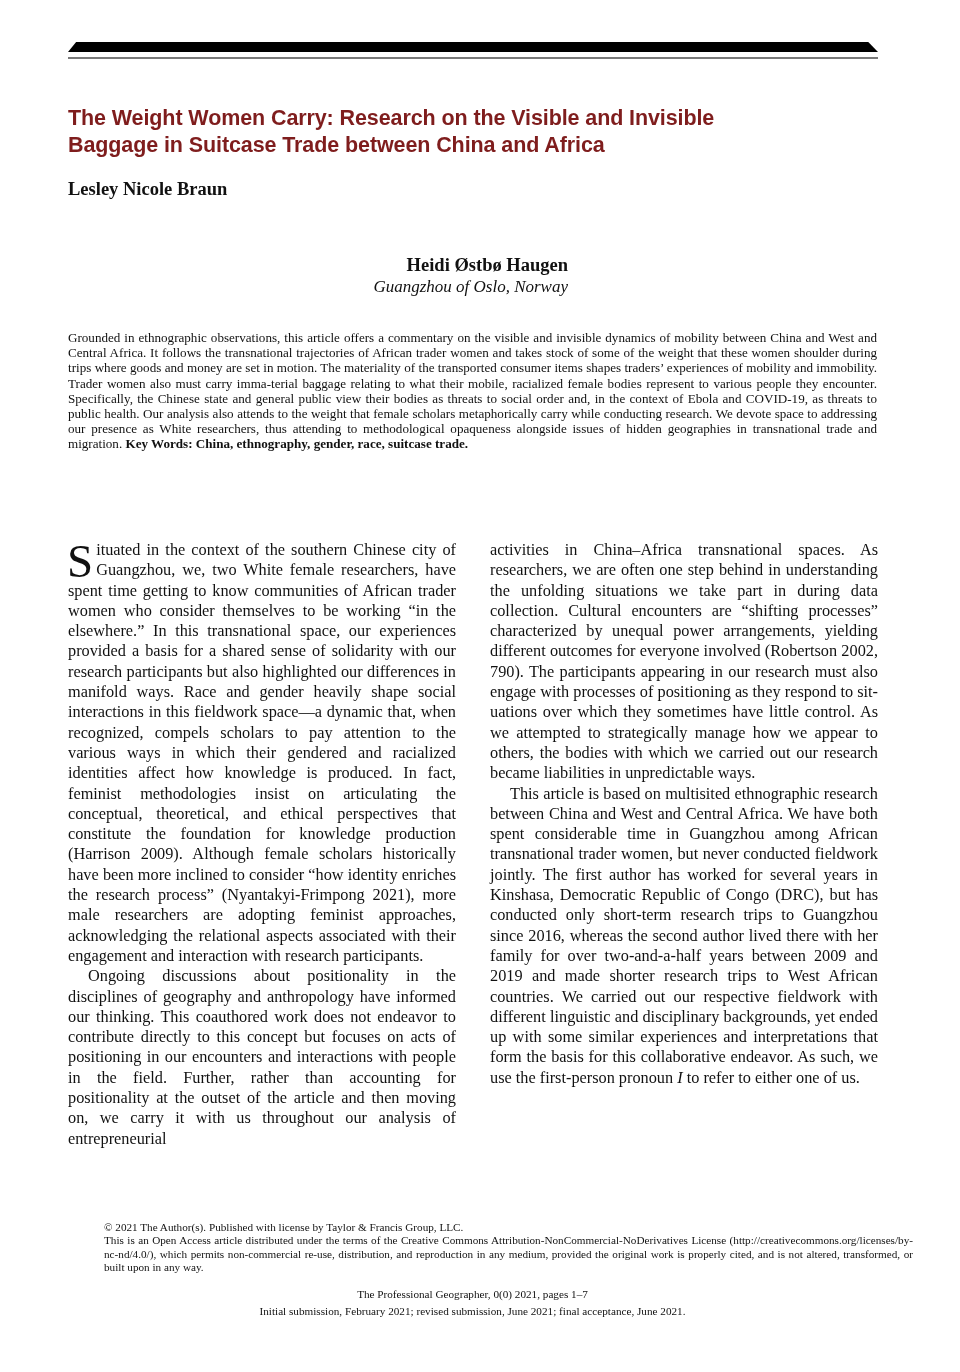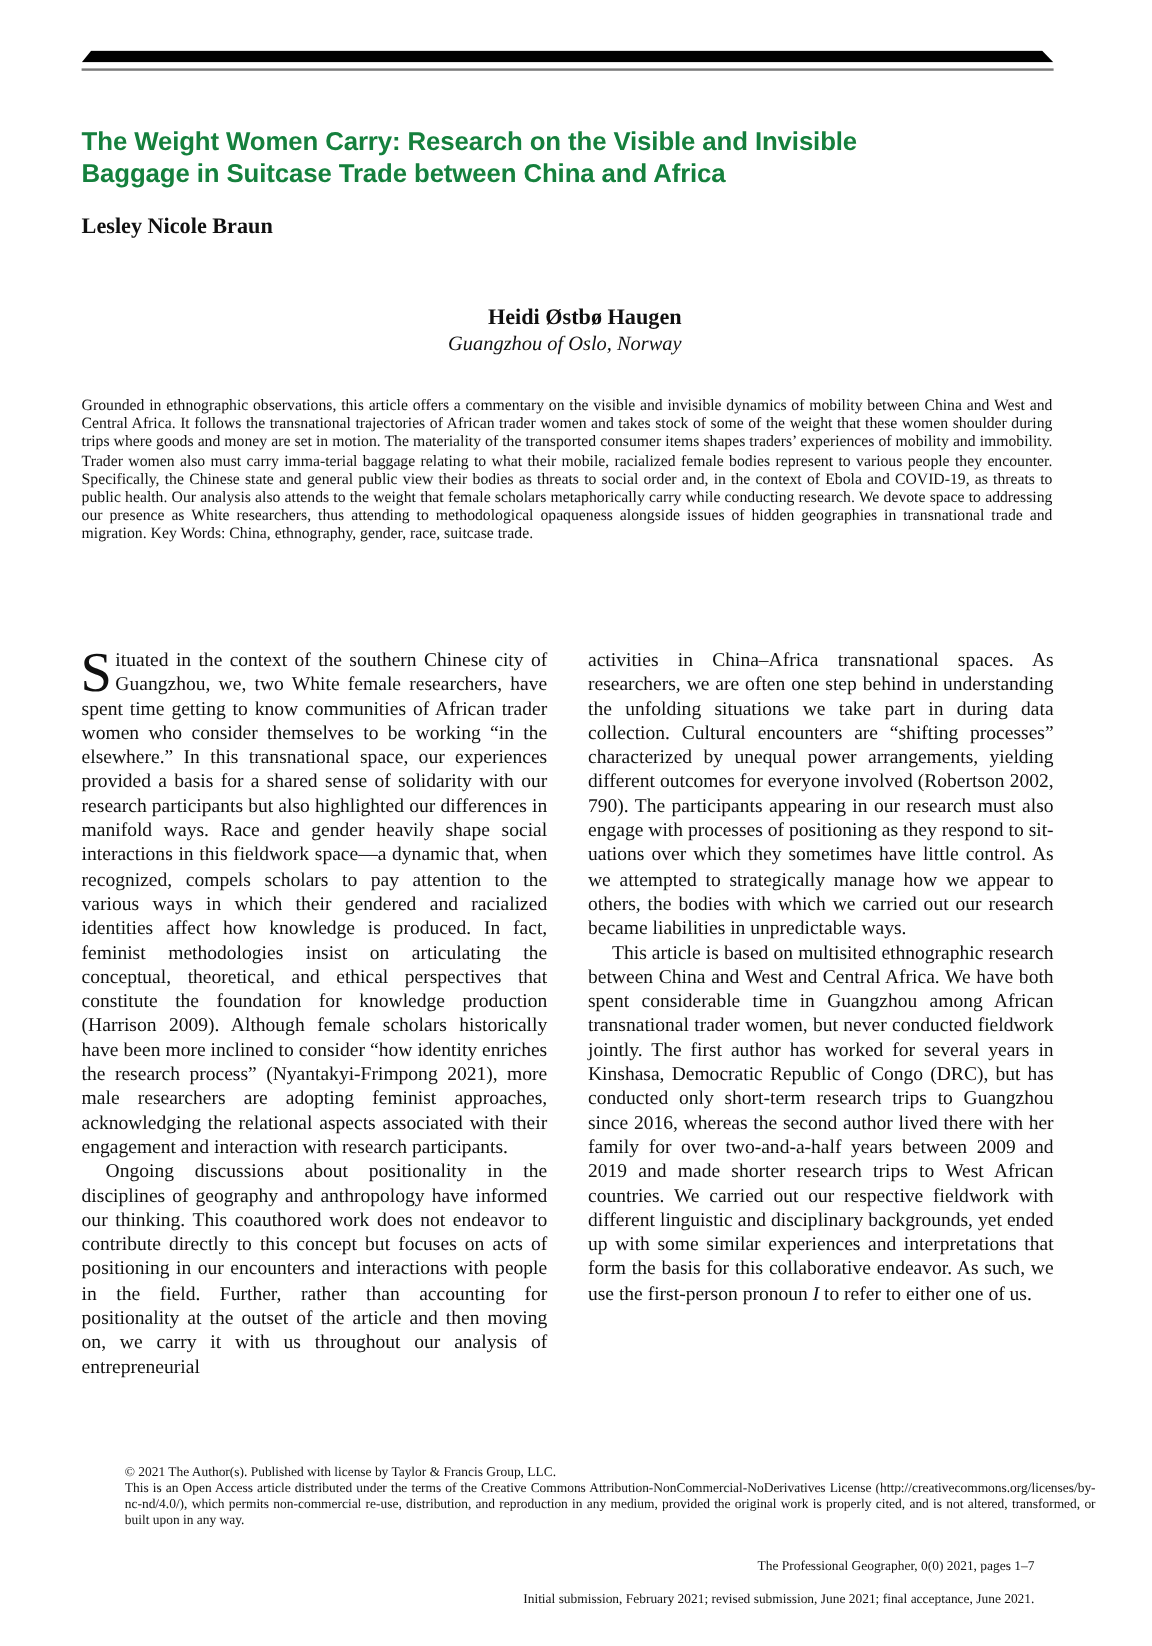--- a/index.html
+++ b/index.html
@@ -32,21 +32,21 @@
       position: absolute;
       left: 68px;
       top: 105px;
       width: 820px;
       margin: 0;
       font-family: "Liberation Sans", "DejaVu Sans", sans-serif;
       font-weight: bold;
       font-size: 21.5px;
       line-height: 27px;
       letter-spacing: -0.1px;
-      color: #15803d;
+      color: #7f1d1d;
     }
     .author-block {
       position: absolute;
       left: 68px;
       width: 500px;
     }
     .author-name {
       font-weight: bold;
       font-size: 18.5px;
       line-height: 22px;
@@ -61,21 +61,21 @@
     .abstract {
       position: absolute;
       left: 68px;
       top: 330px;
       width: 809px;
       margin: 0;
       font-size: 13.1px;
       line-height: 15.2px;
       text-align: justify;
     }
-    .abstract .kw { font-weight: normal; }
+    .abstract .kw { font-weight: bold; }
     .column {
       position: absolute;
       top: 540px;
       width: 388px;
       font-size: 16.3px;
       line-height: 20.3px;
       text-align: justify;
       hyphens: manual;
     }
     .column p { margin: 0; }
@@ -102,21 +102,21 @@
     .footer p { margin: 0; }
     .journal {
       position: absolute;
       left: 68px;
       top: 1284px;
       width: 809px;
       text-align: center;
       font-size: 11.2px;
       line-height: 13.4px;
     }
-    .journal p { margin: 15px; text-align: right; }
+    .journal p { margin: 4px; }
   </style>
 </head>
 <body>
 
 <div class="top-bar"></div>
 <div class="top-rule"></div>
 
 <h1 class="title">
   <span>The Weight Women Carry: Research on the Visible and Invisible</span><br>
   <span>Baggage in Suitcase Trade between China and Africa</span>

